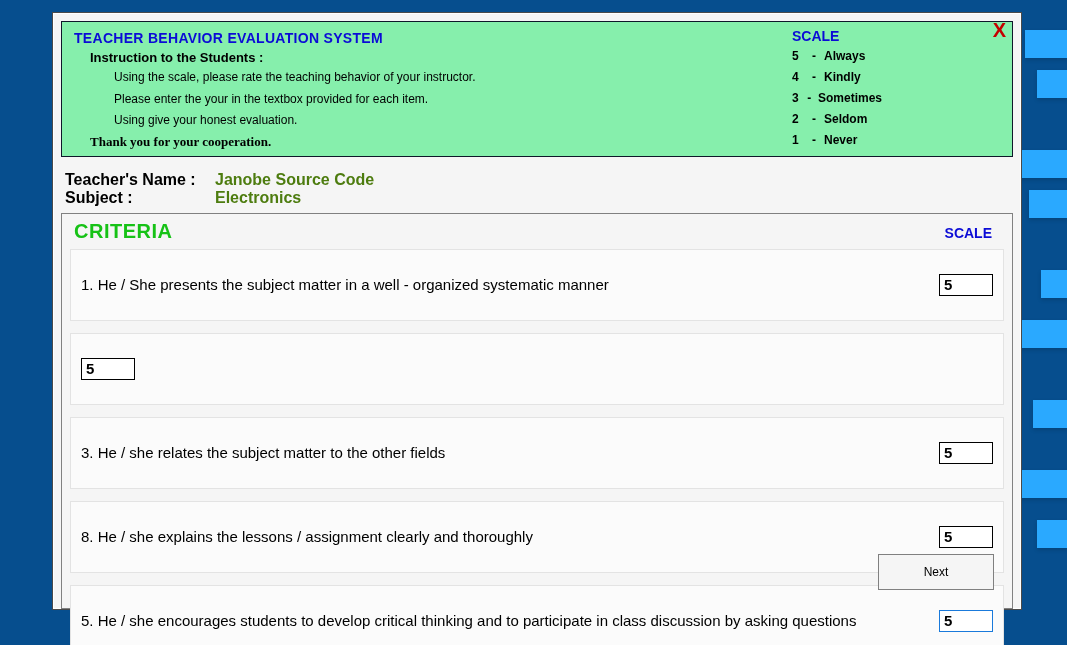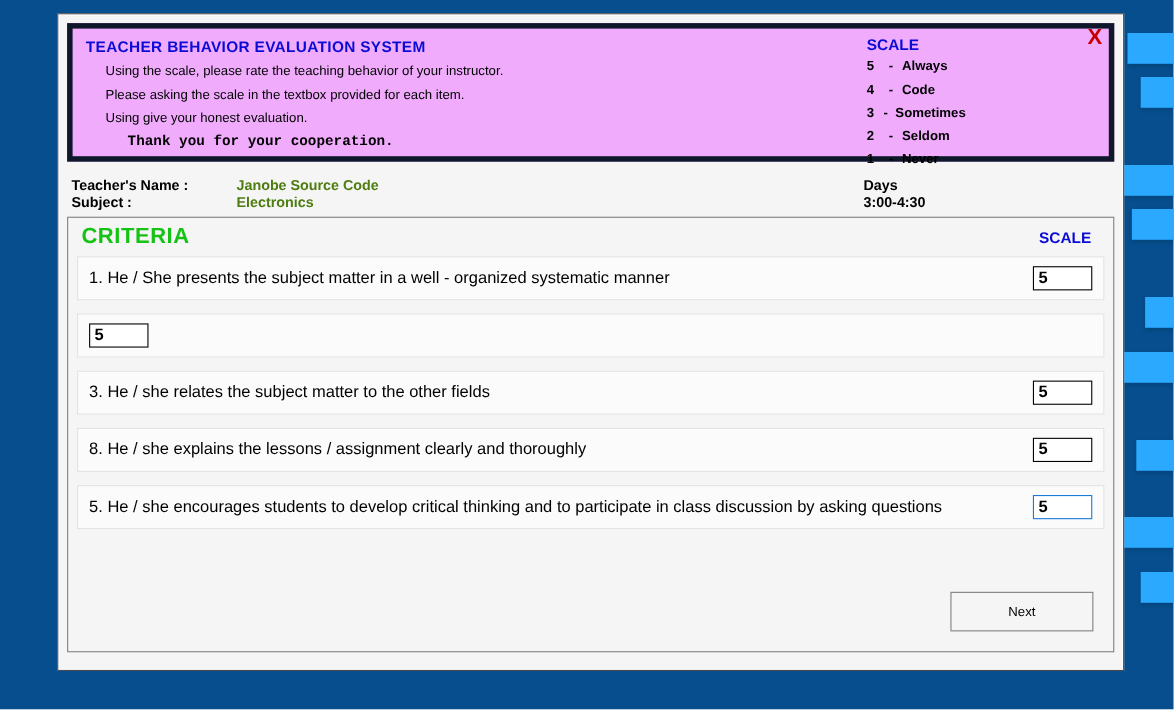--- a/index.html
+++ b/index.html
@@ -42,22 +42,22 @@
     height: 598px;
     background: #f5f5f5;
     border: 1px solid #4a4a4a;
     box-shadow: 0 0 0 1px #fff inset;
     box-sizing: border-box;
   }
 
   .header-box {
     position: relative;
     margin: 8px 8px 0 8px;
-    border: 5px solid #0f172a;
-    background: #f0abfc;
+    border: 1px solid #0f172a;
+    background: #86efac;
     font-size: 12px;
     padding: 8px 12px 6px 12px;
     box-sizing: border-box;
   }
   .header-title {
     color: #0b0bd6;
     font-family: "Arial Black", Arial, sans-serif;
     font-weight: 900;
     font-size: 14px;
     letter-spacing: 0.3px;
@@ -75,28 +75,28 @@
     line-height: 1;
   }
   .instr-head {
     font-family: "Arial Black", Arial, sans-serif;
     font-weight: 900;
     font-size: 13px;
     margin-left: 16px;
     margin-bottom: 2px;
   }
   .instr-line {
-    margin-left: 18px;
+    margin-left: 40px;
     line-height: 1.8;
   }
   .thanks {
-    font-family: Liberation Mono, monospace;
+    font-family: Liberation Serif, serif;
     font-weight: 900;
     font-size: 13px;
-    margin-left: 38px;
+    margin-left: 16px;
     margin-top: 2px;
   }
 
   .scale-col {
     position: absolute;
     right: 130px;
     top: 6px;
     width: 90px;
     font-size: 12px;
   }
@@ -112,21 +112,21 @@
     gap: 6px;
     font-weight: bold;
     line-height: 1.75;
   }
   .scale-num { width: 12px; }
   .scale-dash { width: 8px; text-align: center; }
 
   .teacher-box {
     margin: 8px 8px 0 8px;
     padding: 6px 12px 6px 4px;
-    font-size: 13px;
+    font-size: 16px;
     box-sizing: border-box;
     display: flex;
   }
   .teacher-left { width: 720px; }
   .trow { display: flex; }
   .tlabel { font-weight: bold; width: 150px; }
   .tval-teacher { color: #4d7c0f; font-weight: bold; }
   .tval-subject { color: #4d7c0f; font-weight: bold; }
   .teacher-right { flex: 1; font-weight: bold; }
 
@@ -157,21 +157,21 @@
     color: #0b0bd6;
     font-family: "Arial Black", Arial, sans-serif;
     font-weight: 900;
     font-size: 14px;
     margin-right: 8px;
   }
   .crow {
     background: #fbfbfb;
     border: 1px solid #e3e3e3;
     margin-bottom: 12px;
-    padding: 8px 10px;
+    padding: 24px 10px;
     font-size: 15px;
     display: flex;
     align-items: center;
     justify-content: space-between;
   }
   .crow span.q { flex: 1; padding-right: 14px; }
   .sinput {
     width: 54px;
     height: 22px;
     border: 1px solid #000;
@@ -182,21 +182,21 @@
     box-sizing: border-box;
     font-family: Arial, sans-serif;
   }
   .sinput.active {
     border: 1px solid #1a7adb;
   }
   .next-btn {
     position: absolute;
     right: 18px;
     bottom: 18px;
-    width: 130px;
+    width: 116px;
     height: 36px;
     background: #f5f5f5;
     border: 1px solid #808080;
     font-size: 12px;
     cursor: pointer;
   }
 </style>
 </head>
 <body>
 
@@ -210,36 +210,37 @@
   <div class="stripe s7"></div>
   <div class="stripe s8"></div>
   <div class="stripe s9"></div>
 
   <div class="window">
 
     <div class="header-box">
       <div class="header-title">TEACHER BEHAVIOR EVALUATION SYSTEM</div>
       <div class="close-x">X</div>
 
+      <div class="instr-head">Instruction to the Students :</div>
       <div class="instr-line">Using the scale, please rate the teaching behavior of your instructor.</div>
-      <div class="instr-line">Please asking the scale in the textbox provided for each item.</div>
+      <div class="instr-line">Please enter the your in the textbox provided for each item.</div>
       <div class="instr-line">Using give your honest evaluation.</div>
       <div class="thanks">Thank you for your cooperation.</div>
 
       <div class="scale-col">
         <div class="scale-title">SCALE</div>
         <div class="scale-row">
           <span class="scale-num">5</span>
           <span class="scale-dash">-</span>
           <span>Always</span>
         </div>
         <div class="scale-row">
           <span class="scale-num">4</span>
           <span class="scale-dash">-</span>
-          <span>Code</span>
+          <span>Kindly</span>
         </div>
         <div class="scale-row">
           <span class="scale-num">3</span>
           <span class="scale-dash">-</span>
           <span>Sometimes</span>
         </div>
         <div class="scale-row">
           <span class="scale-num">2</span>
           <span class="scale-dash">-</span>
           <span>Seldom</span>
@@ -256,24 +257,20 @@
       <div class="teacher-left">
         <div class="trow">
           <span class="tlabel">Teacher's Name :</span>
           <span class="tval-teacher">Janobe Source Code</span>
         </div>
         <div class="trow">
           <span class="tlabel">Subject :</span>
           <span class="tval-subject">Electronics</span>
         </div>
       </div>
-      <div class="teacher-right">
-        <div>Days</div>
-        <div>3:00-4:30</div>
-      </div>
     </div>
 
     <div class="criteria-box">
       <div class="criteria-head">
         <span class="criteria-title">CRITERIA</span>
         <span class="criteria-scale-h">SCALE</span>
       </div>
 
       <div class="crow">
         <span class="q">1. He / She presents the subject matter in a well - organized systematic manner</span>

